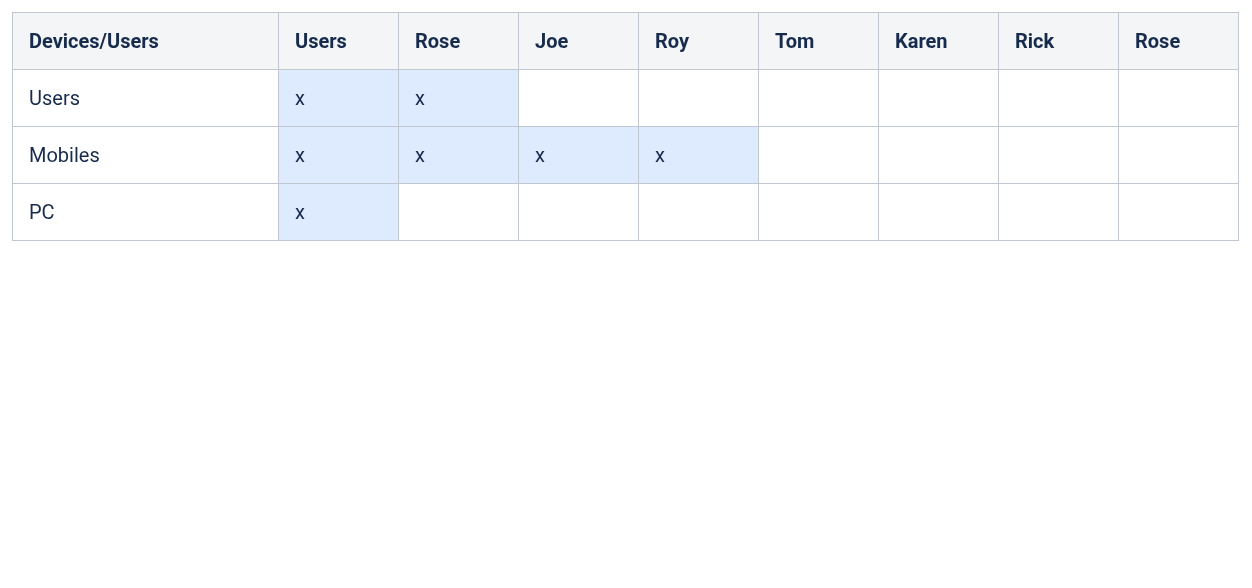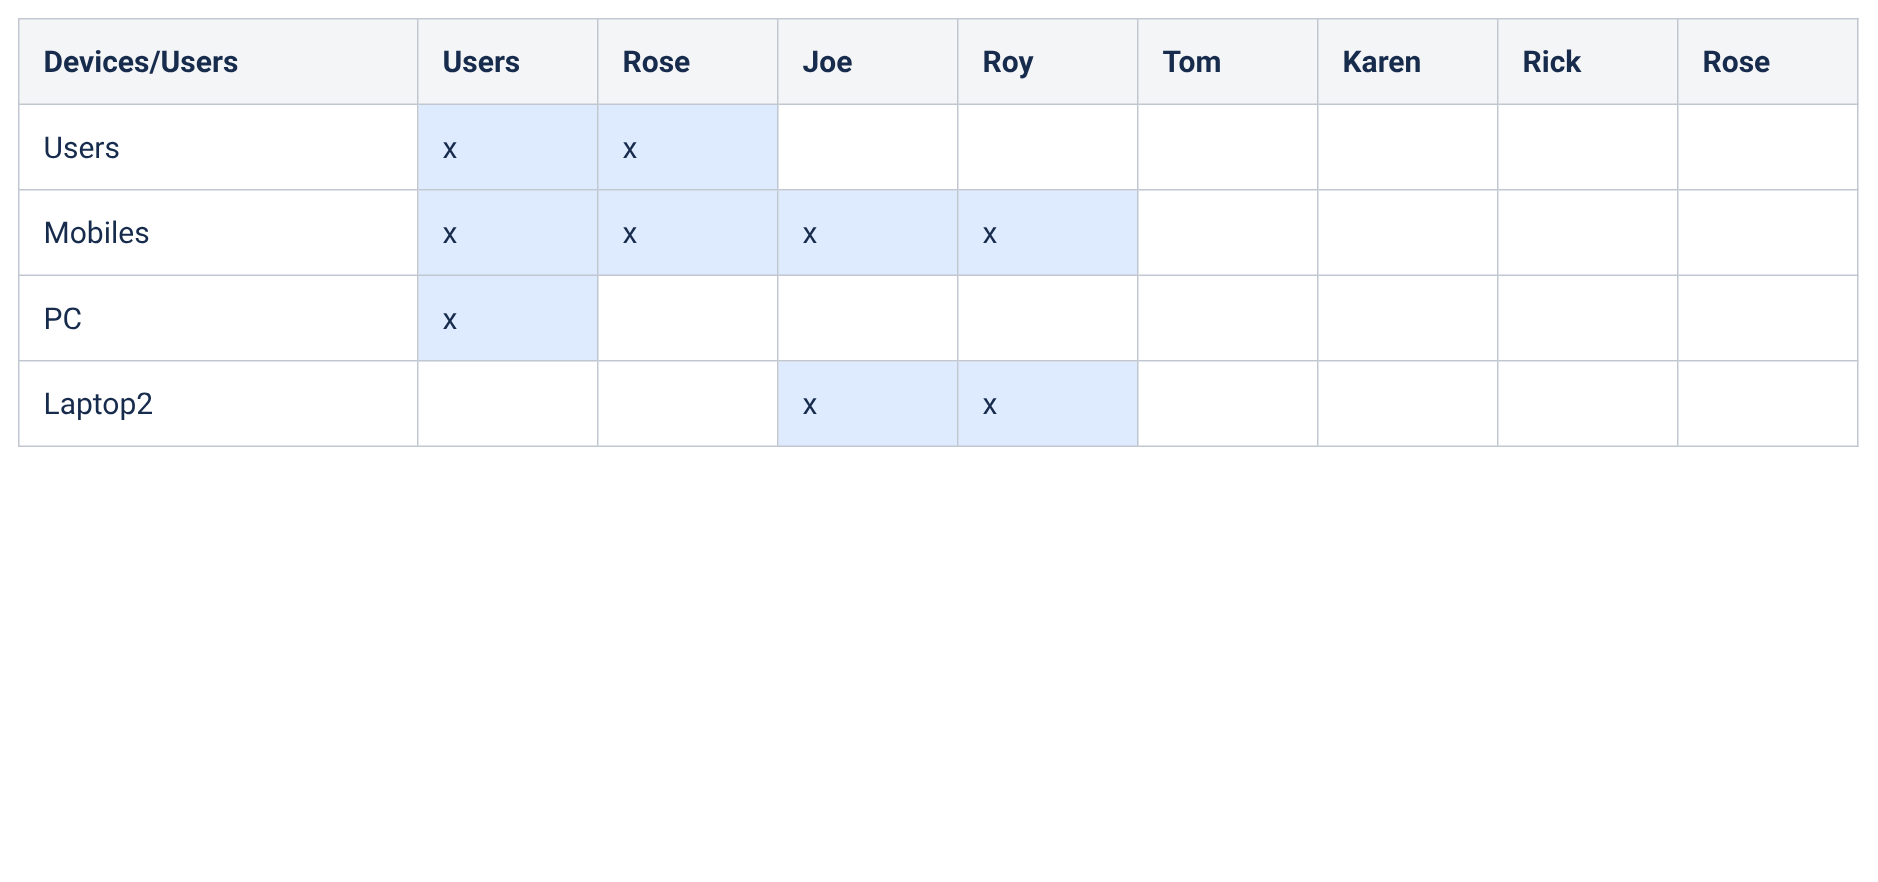--- a/index.html
+++ b/index.html
@@ -90,25 +90,14 @@
         <td>PC</td>
         <td class="blue">x</td>
         <td></td>
         <td></td>
         <td></td>
         <td></td>
         <td></td>
         <td></td>
         <td></td>
       </tr>
-      <tr>
-        <td>Laptop2</td>
-        <td></td>
-        <td></td>
-        <td class="blue">x</td>
-        <td class="blue">x</td>
-        <td></td>
-        <td></td>
-        <td></td>
-        <td></td>
-      </tr>
     </tbody>
 </table>
 
 </body></html>

